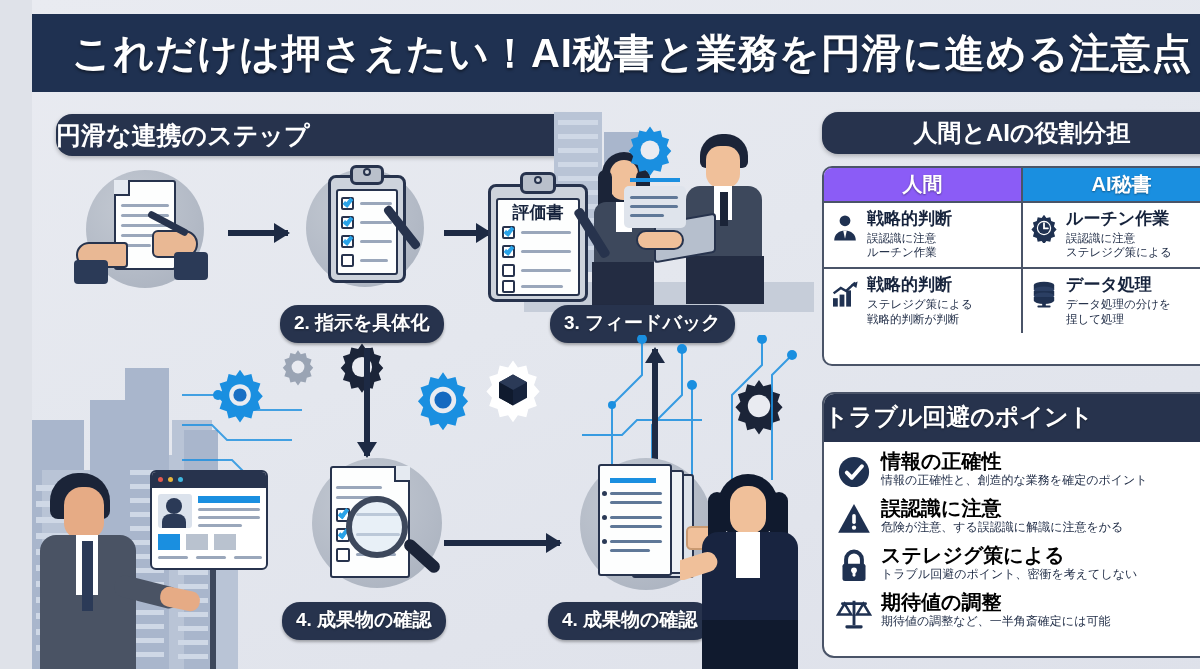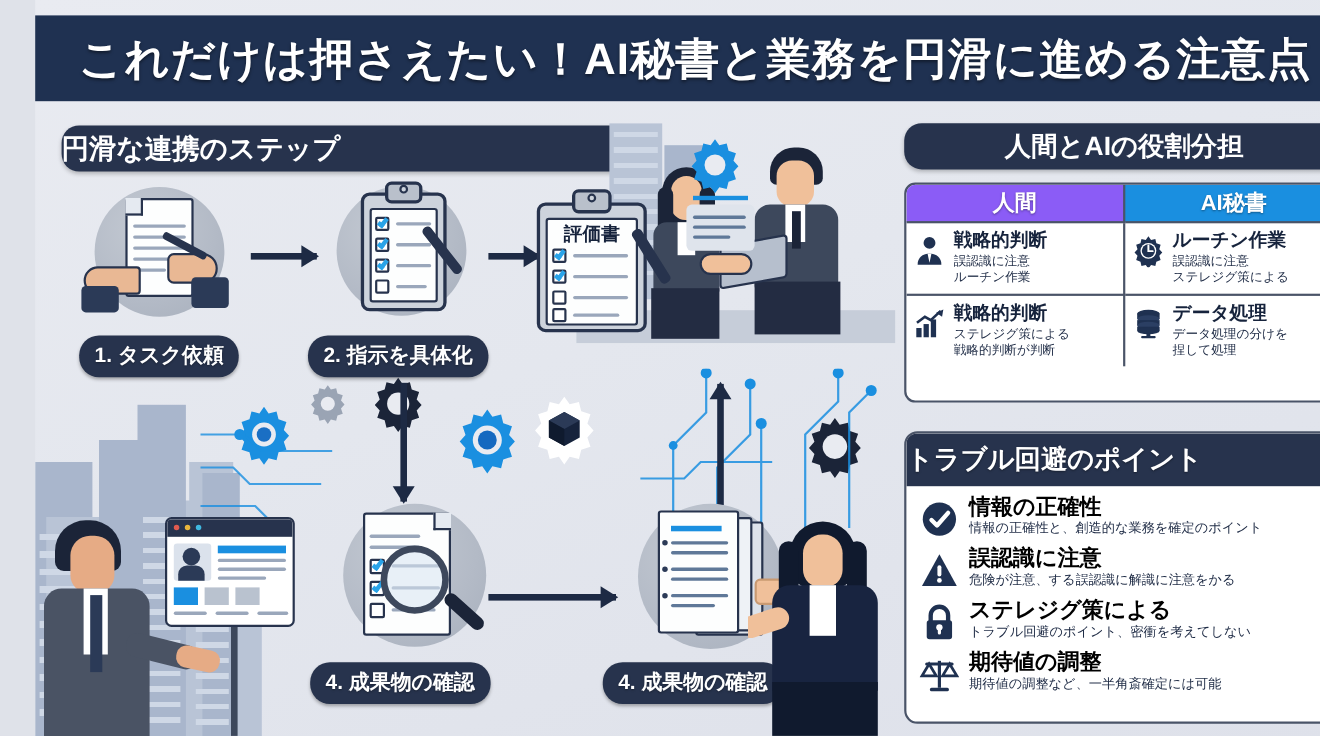--- a/index.html
+++ b/index.html
@@ -226,21 +226,20 @@
       <div class="line" style="left:47px;top:76px;width:30px;height:3px;"></div>
 
       <div style="position:absolute;left:2px;top:74px;width:52px;height:26px;background:#e9b894;border:2px solid #27334d;border-radius:14px 4px 4px 14px;"></div>
       <div style="position:absolute;left:0px;top:92px;width:34px;height:24px;background:#2b3a57;border-radius:4px;"></div>
       <div style="position:absolute;left:78px;top:62px;width:46px;height:28px;background:#e9b894;border:2px solid #27334d;border-radius:6px 14px 14px 6px;"></div>
       <div style="position:absolute;left:100px;top:84px;width:34px;height:28px;background:#2b3a57;border-radius:4px;"></div>
 
       <div style="position:absolute;left:72px;top:52px;width:44px;height:7px;background:#27334d;transform:rotate(28deg);border-radius:3px;"></div>
     </div>
   </div>
-  <div class="step-label" style="left:40px;top:305px;">1. タスク依頼</div>
 
   <div class="arrow" style="left:196px;top:230px;width:60px;"></div>
 
   <div style="position:absolute;left:260px;top:165px;width:150px;height:145px;">
     <div class="step-circle" style="left:14px;top:4px;width:118px;height:118px;"></div>
     <div style="position:absolute;inset:0;">
       <div class="clip-board" style="left:36px;top:10px;width:78px;height:108px;"></div>
       <div class="clip-top" style="left:58px;top:0px;width:34px;height:20px;"></div>
       <div style="position:absolute;left:71px;top:3px;width:8px;height:8px;border:2.5px solid #27334d;border-radius:50%;background:#cdd3dc;"></div>
       <div class="doc" style="left:44px;top:24px;width:62px;height:86px;border-width:2px;"></div>
@@ -299,20 +298,21 @@
     <div class="line d" style="left:146px;top:84px;width:48px;height:3px;"></div>
     <div class="line d" style="left:146px;top:93px;width:48px;height:3px;"></div>
     <div class="line d" style="left:146px;top:102px;width:34px;height:3px;"></div>
     <div style="position:absolute;left:146px;top:66px;width:50px;height:4px;background:#1a8fe0;"></div>
 
     <svg class="gear-svg" style="left:138px;top:10px;" width="56" height="56" viewBox="0 0 100 100">
       <path fill="#1a8fe0" d="M50 8l7 10 12-3 3 12 12 4-4 12 8 9-8 9 4 12-12 4-3 12-12-3-7 10-7-10-12 3-3-12-12-4 4-12-8-9 8-9-4-12 12-4 3-12 12 3z"></path>
       <circle cx="50" cy="50" r="17" fill="#e9ebf1"></circle>
     </svg>
   </div>
+  <div class="step-label" style="left:518px;top:305px;">3. フィードバック</div>
 
   <div style="position:absolute;left:450px;top:172px;width:118px;height:132px;">
     <div class="clip-board" style="left:6px;top:12px;width:100px;height:118px;"></div>
     <div class="clip-top" style="left:38px;top:0px;width:36px;height:22px;"></div>
     <div style="position:absolute;left:52px;top:4px;width:8px;height:8px;border:2.5px solid #27334d;border-radius:50%;background:#cdd3dc;"></div>
     <div class="doc" style="left:14px;top:26px;width:84px;height:98px;border-width:2px;"></div>
     <div style="position:absolute;left:14px;top:29px;width:84px;text-align:center;font-size:17px;font-weight:bold;color:#16233c;">評価書</div>
     <div class="cbox" style="left:20px;top:54px;width:13px;height:13px;"></div>
     <div class="check" style="left:22px;top:56px;width:10px;height:6px;"></div>
     <div class="line" style="left:39px;top:59px;width:50px;height:3px;"></div>

